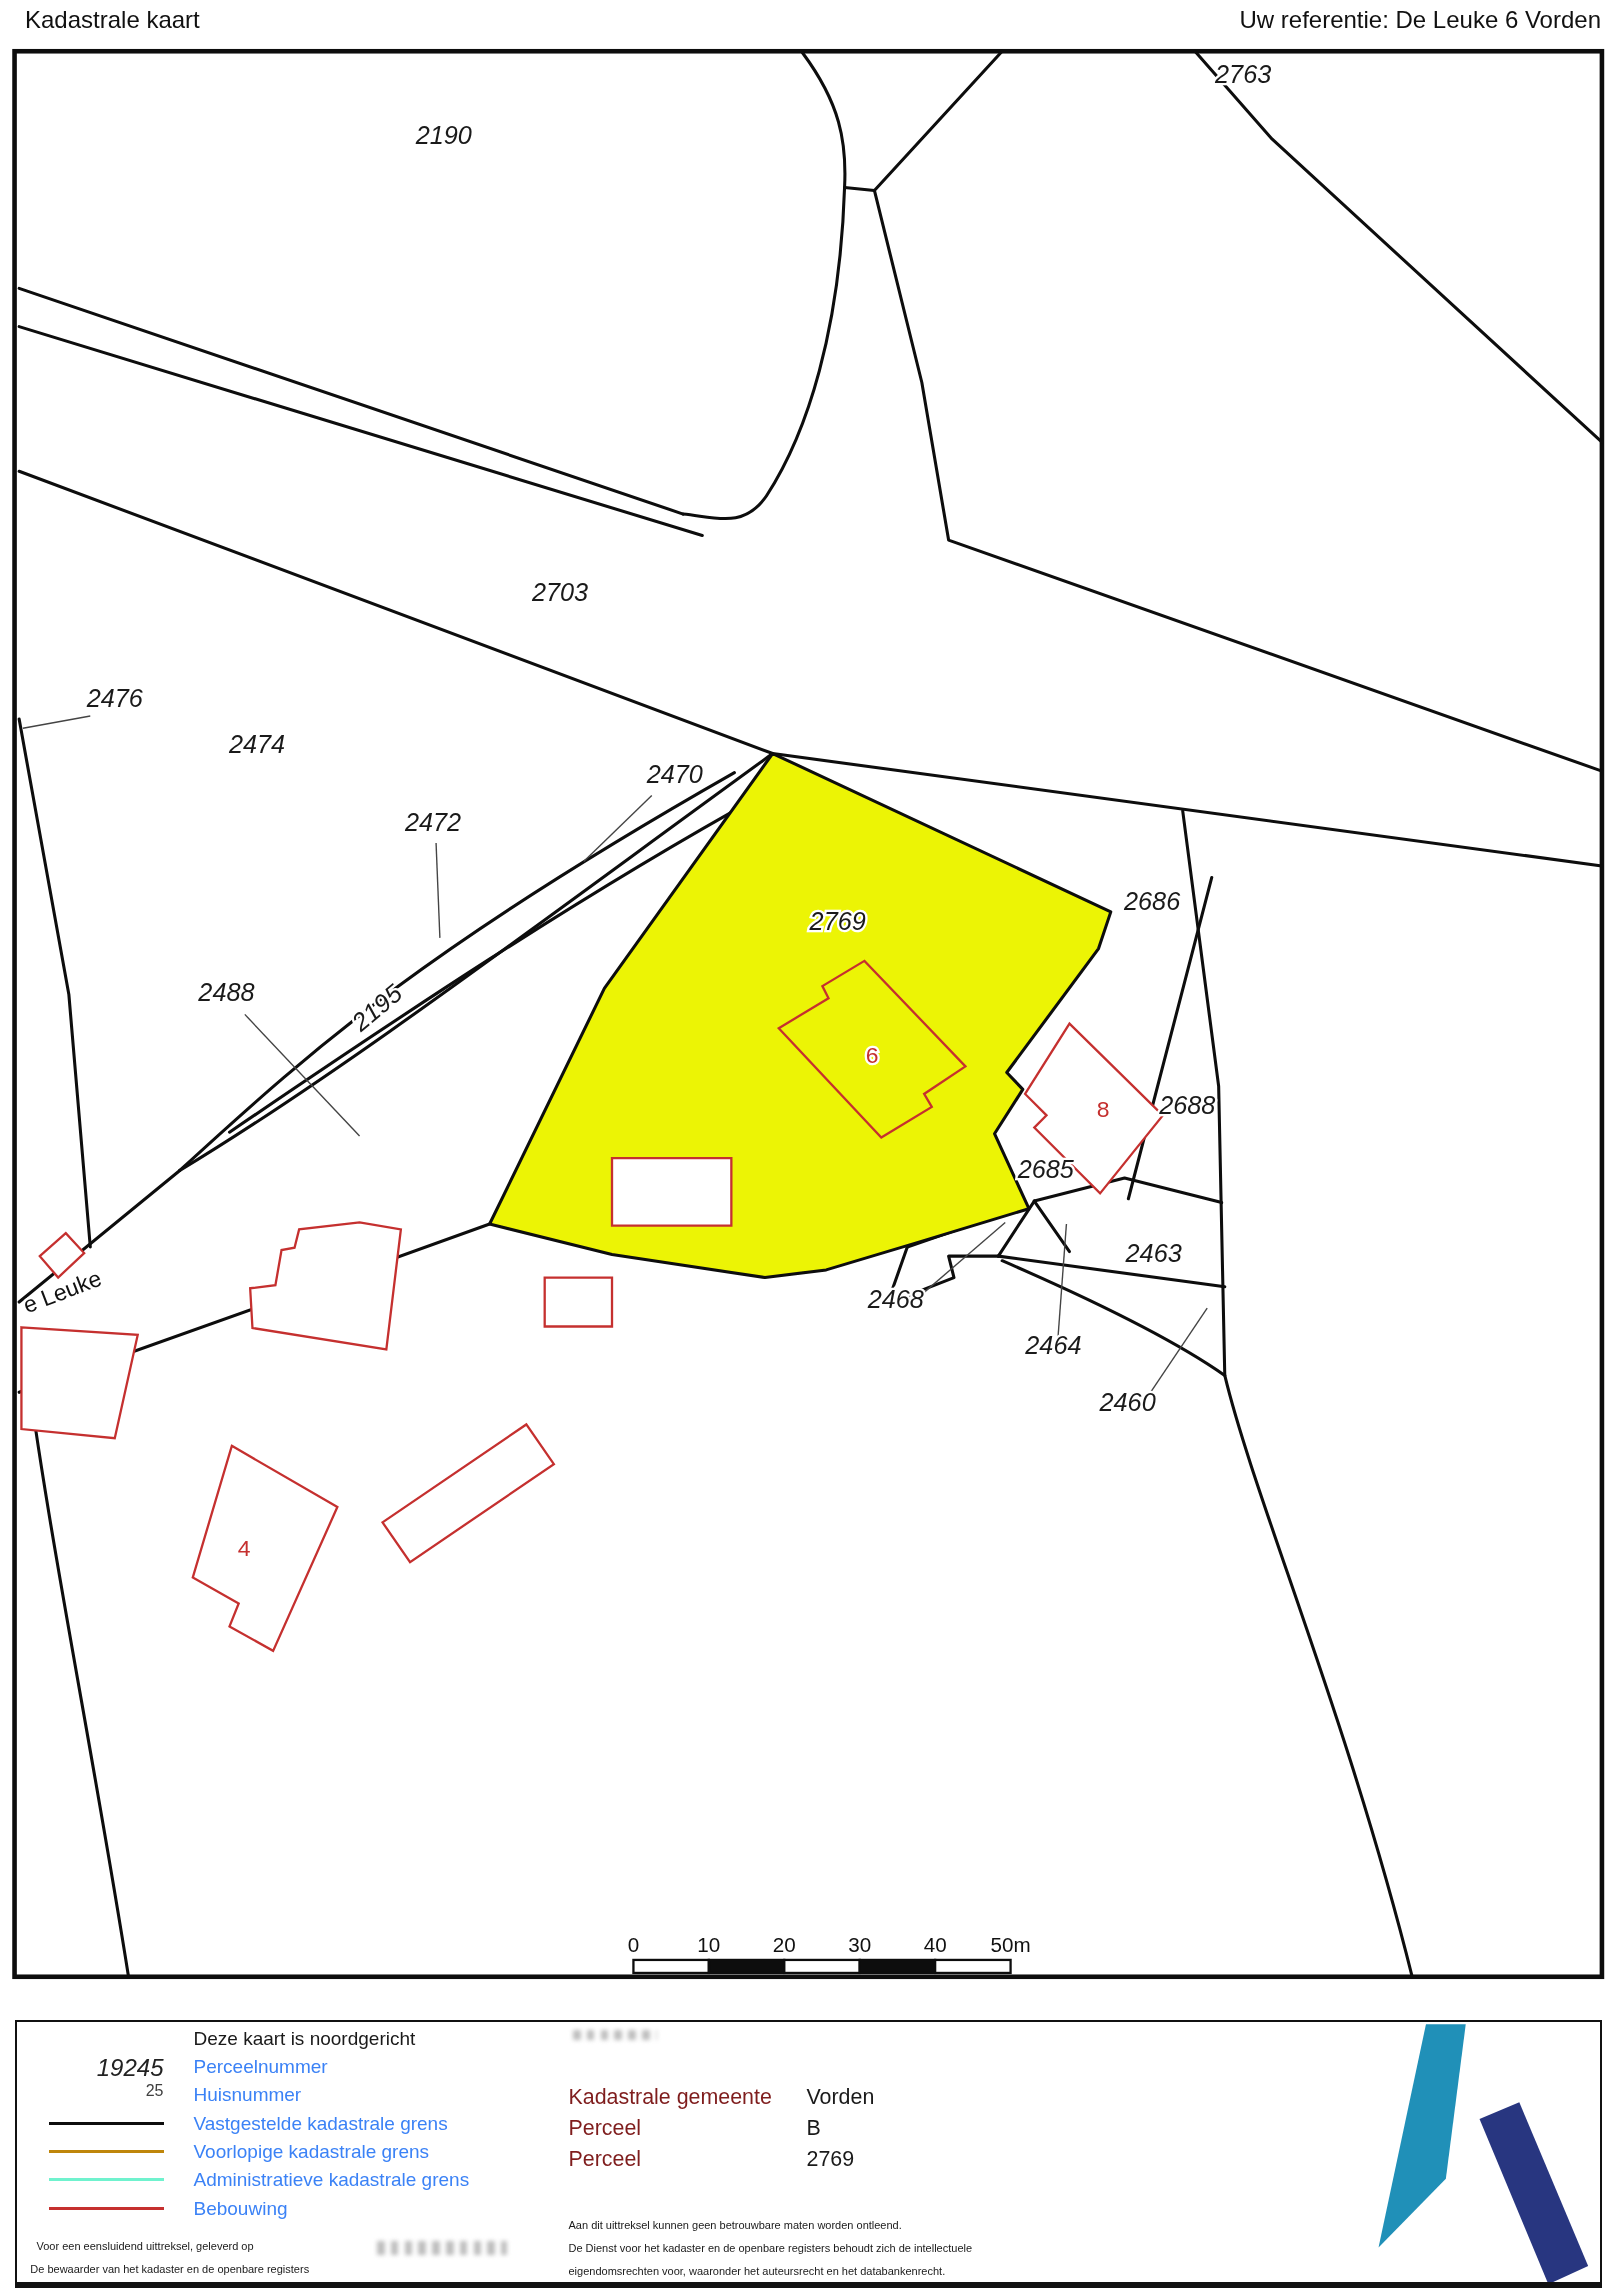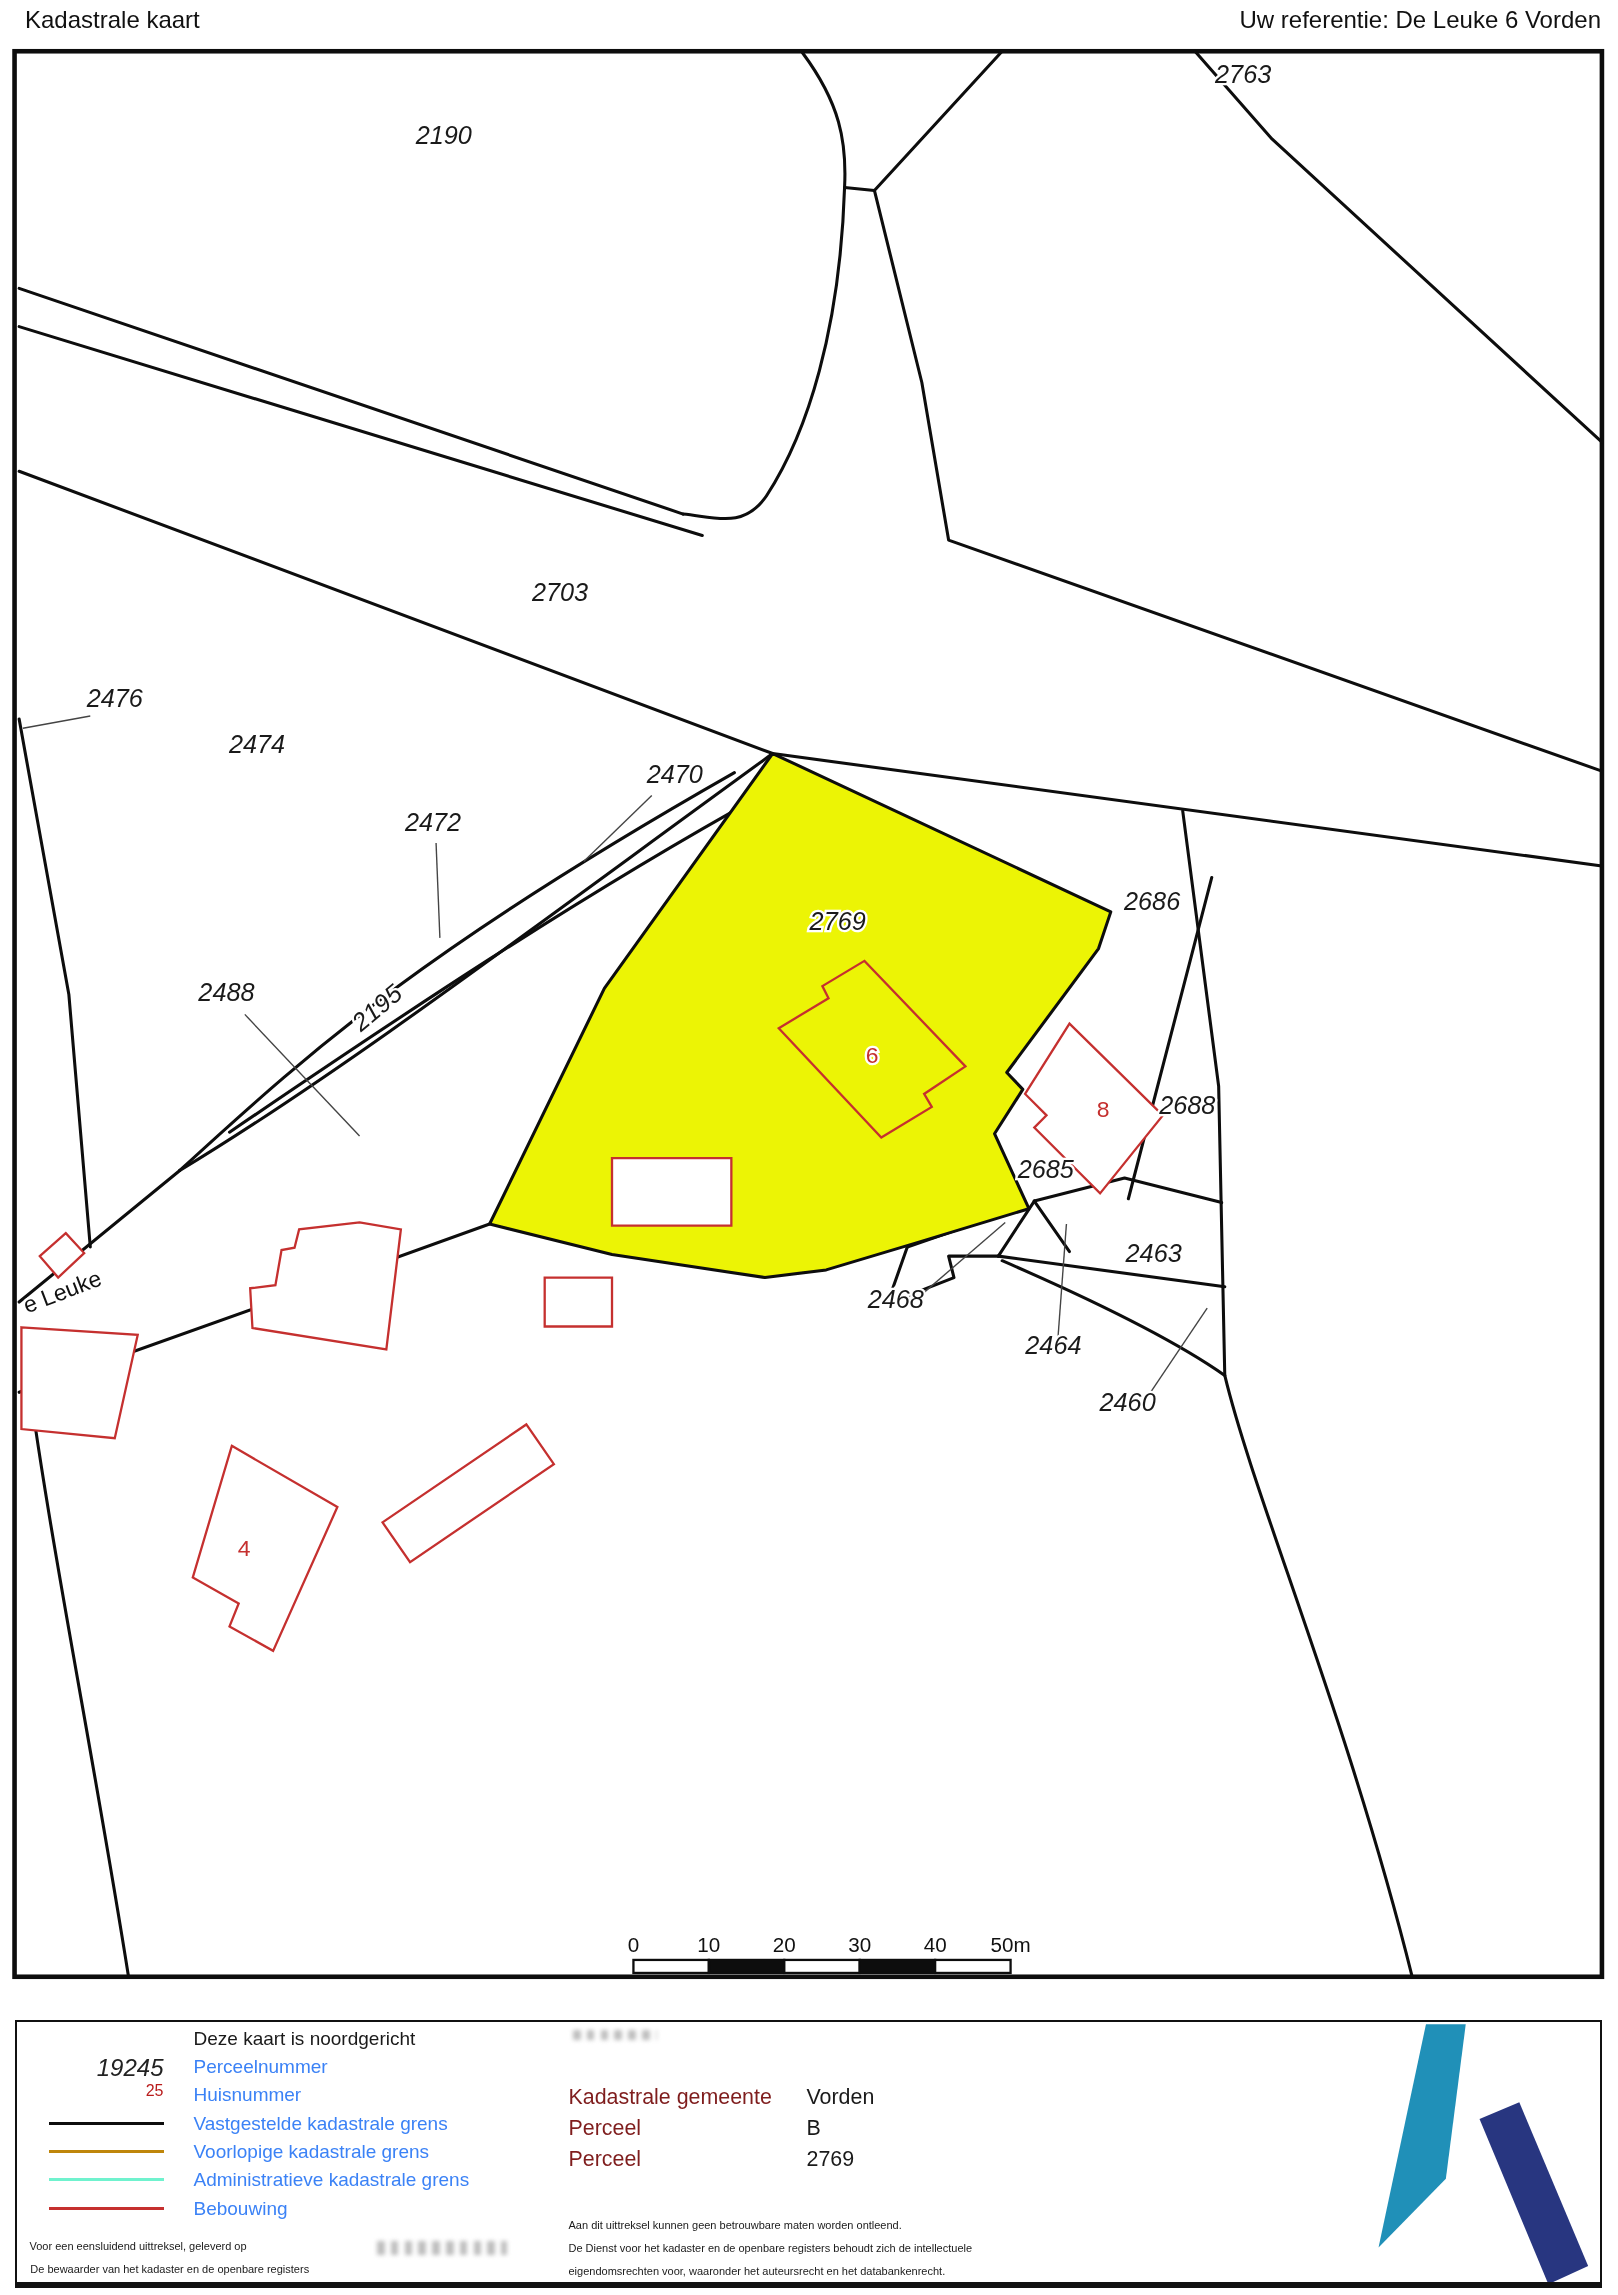--- a/index.html
+++ b/index.html
@@ -135,21 +135,21 @@
 </svg>
 
 <div class="footer">
   <div class="fnote" style="left:177px;top:6.1px;font-size:19px;">Deze kaart is noordgericht</div>
   <div id="legend-rows">
       <div class="legrow" style="top: 32px;">
         <div class="sym"><span class="sym-italic">19245</span></div>
         <div class="lab">Perceelnummer</div>
       </div>
       <div class="legrow" style="top: 60px;">
-        <div class="sym"><span class="sym-red" style="color: #b91c1c;">25</span></div>
+        <div class="sym"><span class="sym-red" style="color: #404040;">25</span></div>
         <div class="lab">Huisnummer</div>
       </div>
       <div class="legrow" style="top: 89px;">
         <div class="sym">
           <div class="lswatch" style="background: rgb(13, 13, 13);"></div>
         </div>
         <div class="lab">Vastgestelde kadastrale grens</div>
       </div>
       <div class="legrow" style="top: 117px;">
         <div class="sym">
@@ -178,18 +178,18 @@
       <div class="det-value" style="left: 790px; top: 63px;">Vorden</div>
       <div class="det-label" style="left: 552px; top: 94px;">Perceel</div>
       <div class="det-value" style="left: 790px; top: 94px;">B</div>
       <div class="det-label" style="left: 552px; top: 125px;">Perceel</div>
       <div class="det-value" style="left: 790px; top: 125px;">2769</div>
     </div>
   <div class="fnote" style="left:552px;top:197px;">Aan dit uittreksel kunnen geen betrouwbare maten worden ontleend.</div>
   <div class="fnote" style="left:552px;top:220px;">De Dienst voor het kadaster en de openbare registers behoudt zich de intellectuele</div>
   <div class="fnote" style="left:552px;top:243px;">eigendomsrechten voor, waaronder het auteursrecht en het databankenrecht.</div>
 
-  <div class="fnote" style="left:13px;top:218px;">Voor een eensluidend uittreksel, geleverd op</div>
+  <div class="fnote" style="left:20px;top:218px;">Voor een eensluidend uittreksel, geleverd op</div>
   <div class="smudge" style="left:360px;top:219px;width:130px;height:13.8px;"></div>
   <div class="fnote" style="left:13.8px;top:241px;">De bewaarder van het kadaster en de openbare registers</div>
 
 </div>
 
 
 </body></html>

